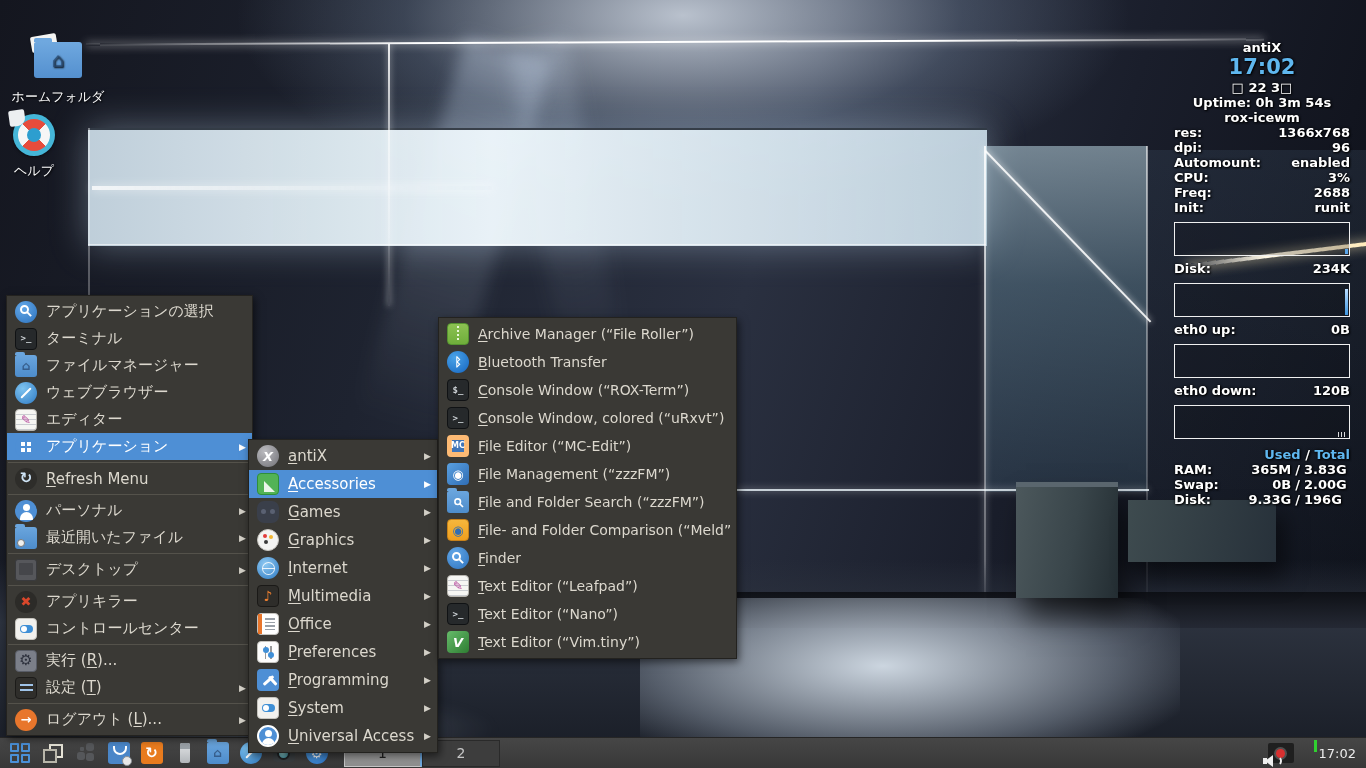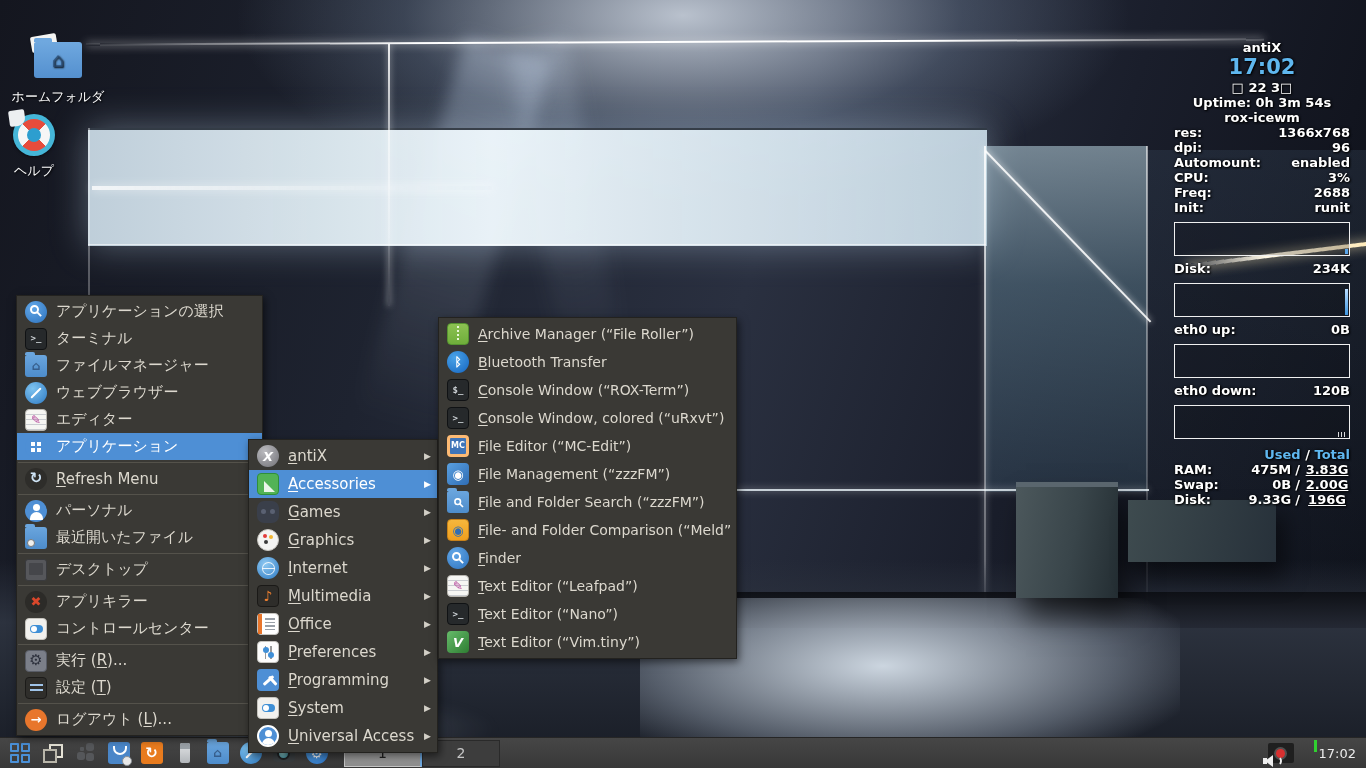--- a/index.html
+++ b/index.html
@@ -67,21 +67,21 @@
   .cgraph .spike{position:absolute;right:1px;bottom:1px;width:3px;height:26px;
     background:linear-gradient(180deg,#b9ddff,#3f97e0);}
   .cgraph .mini{position:absolute;right:2px;bottom:1px;width:9px;height:5px;opacity:.85;
     background:repeating-linear-gradient(90deg,#fff 0 1px,transparent 1px 3px);}
   .uhead{text-align:right;color:#5fb7ef;margin-top:8px;}
   .uhead .ws{color:#fff;}
   .urow{display:flex;}
   .urow .ul{flex:1;}
   .urow .uu{width:58px;text-align:right;}
   .urow .us{padding:0 4px;}
-  .urow .ut{width:46px;text-align:center;text-decoration:underline;}
+  .urow .ut{width:46px;text-align:left;}
 
   
   .dicon{position:absolute;width:96px;text-align:center;color:#fff;font-size:13px;z-index:4;
     text-shadow:1px 1px 2px #000;cursor:default;}
   .di-home{left:10px;top:42px;}
   .di-help{left:-14px;top:114px;}
   .homefolder{position:relative;width:48px;height:40px;margin:0 auto 6px;}
   .homefolder .paper{position:absolute;left:-3px;top:-7px;width:26px;height:16px;background:#f4f4f2;
     border-radius:2px;transform:rotate(-10deg);box-shadow:0 1px 2px rgba(0,0,0,.4);}
   .homefolder .body{position:absolute;left:0;top:0;width:48px;height:36px;background:linear-gradient(#6fa8df,#5490cf);
@@ -93,21 +93,21 @@
     background:#45b6d8;box-shadow:0 1px 3px rgba(0,0,0,.5);}
   .lifebuoy .ring{position:absolute;inset:5px;border-radius:50%;
     background:conic-gradient(#e74c3c 0 45deg,#f6f6f6 45deg 135deg,#e74c3c 135deg 225deg,#f6f6f6 225deg 315deg,#e74c3c 315deg);}
   .lifebuoy .hole{position:absolute;inset:14px;border-radius:50%;background:#2d9ecf;}
   .lifebuoy .corner{position:absolute;left:-4px;top:-4px;width:16px;height:16px;background:#eceff1;
     border-radius:2px 2px 8px 2px;transform:rotate(-8deg);}
 
   
   .menu{position:absolute;background:#3a3935;border:1px solid #23221f;padding:2px 0;
     box-shadow:2px 3px 8px rgba(0,0,0,.55);}
-  #menu-main{left:16px;top:295px;width:247px;z-index:30;}
+  #menu-main{left:6px;top:295px;width:247px;z-index:30;}
   #menu-apps{left:248px;top:439px;width:190px;z-index:31;}
   #menu-acc{left:438px;top:317px;width:299px;z-index:32;}
   .mi{display:flex;align-items:center;gap:9px;height:28px;padding:0 6px 0 8px;
     font-size:15px;color:#dcd8ce;white-space:nowrap;cursor:default;}
   #menu-main .mi{height:27px;}
   #menu-acc .mi{font-size:14px;}
   .mi.sel{background:#4e8fd5;color:#fff;}
   .mi .lbl{flex:1;overflow:hidden;}
   .mi u{text-underline-offset:2px;}
   .mi .arrow{font-size:9px;color:#d2cfc6;flex:none;}
@@ -183,21 +183,21 @@
   .vslide::after{content:"";position:absolute;right:0;bottom:1px;width:6px;height:6px;border-radius:50%;background:#3f8fd6;}
   .i-programming{background:#4e8fd5;}
   .ham{width:13px;height:3px;background:#fff;border-radius:1px;transform:rotate(-42deg);position:relative;}
   .ham::after{content:"";position:absolute;left:8px;top:-1px;width:3px;height:11px;background:#fff;border-radius:1px;}
   .i-archive{background:linear-gradient(#8cc152,#6fae3b);border:1px solid #559330;}
   .zip{position:absolute;left:50%;top:2px;bottom:2px;width:2px;margin-left:-1px;
     background:repeating-linear-gradient(180deg,#e9f5da 0 2px,transparent 2px 4px);}
   .i-bluetooth{background:radial-gradient(circle at 35% 30%,#4aa3e8,#1565c0);border-radius:50%;font-size:12px;}
   .i-burn{background:radial-gradient(circle,#2f2f2f 0 32%,#ececec 36% 70%,#c9c9c9 74%,#f2f2f2 78%);
     border-radius:50%;border:1px solid #8f8f8f;}
-  .i-mcedit{background:#3f74b8;border:3px solid #fdba74;font-size:8px;letter-spacing:0;}
+  .i-mcedit{background:#3f74b8;border:5px solid #fdba74;font-size:8px;letter-spacing:0;}
   .i-zzzfm{background:linear-gradient(135deg,#5aa0e0,#2f6db5);font-size:13px;}
   .peng{width:8px;height:11px;background:#1c1c1c;border-radius:50% 50% 45% 45%;position:absolute;
     right:3px;bottom:2px;}
   .peng::after{content:"";position:absolute;left:2px;top:4px;width:4px;height:6px;background:#f4f4f4;
     border-radius:50% 50% 40% 40%;}
   .magsm{transform:scale(.8) translate(-1px,-1px);}
   .i-meld{background:linear-gradient(#f6b73c,#ef9f1f);border:1px solid #c8821a;color:#2f6db5;font-size:13px;}
   .i-geany{background:radial-gradient(circle at 40% 35%,#ffd84d,#f0b90b);border-radius:50%;border:1px solid #c9991a;}
   .gdot{width:8px;height:8px;background:#c23b2e;border-radius:2px;transform:rotate(45deg);}
   .i-vim{background:linear-gradient(135deg,#66bb6a,#2e7d32);font-style:italic;font-size:13px;}
@@ -340,21 +340,21 @@
       <span>eth0 down:</span>
       <span>120B</span>
     </div>
     <div class="cgraph">
         <i class="mini"></i>
       </div>
     <div class="uhead"><span>Used</span><span class="ws"> / </span><span>Total</span></div>
     <div id="conky-usage">
         <div class="urow">
           <span class="ul">RAM:</span>
-          <span class="uu">475M</span>
+          <span class="uu">365M</span>
           <span class="us">/</span>
           <span class="ut">3.83G</span>
         </div>
         <div class="urow">
           <span class="ul">Swap:</span>
           <span class="uu">0B</span>
           <span class="us">/</span>
           <span class="ut">2.00G</span>
         </div>
         <div class="urow">

